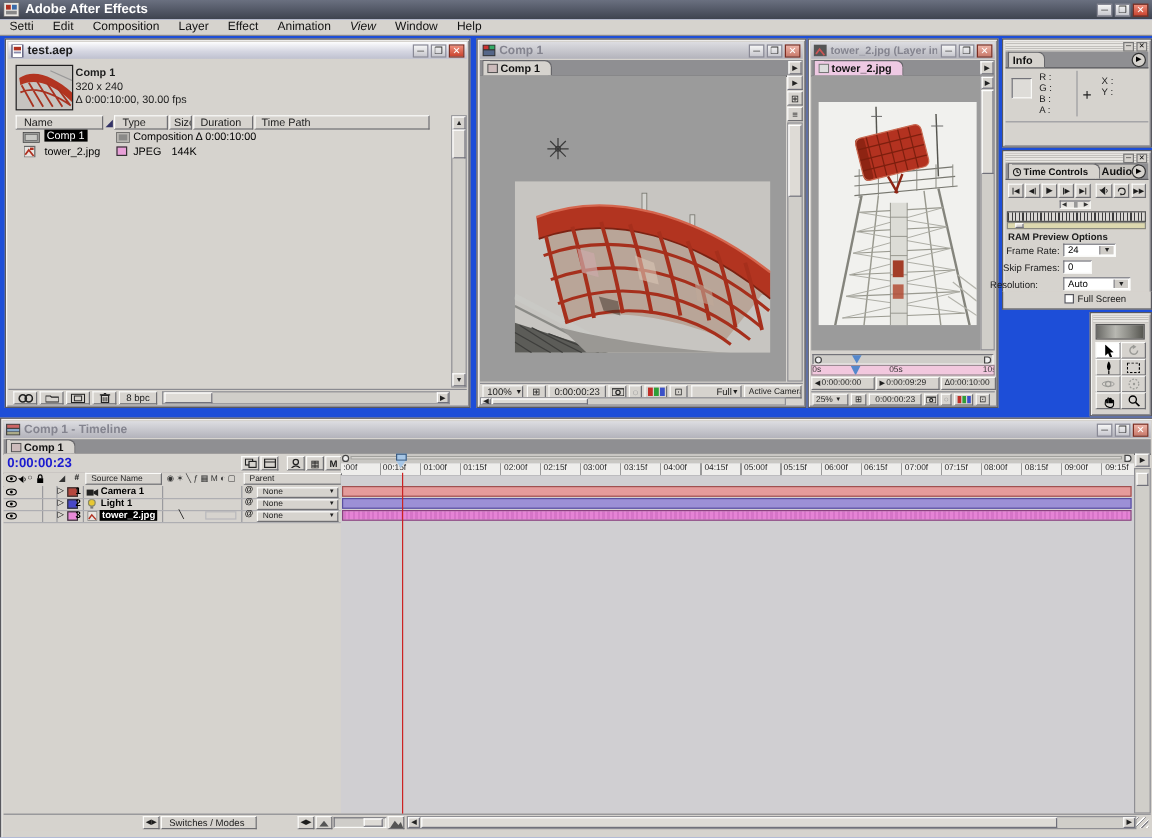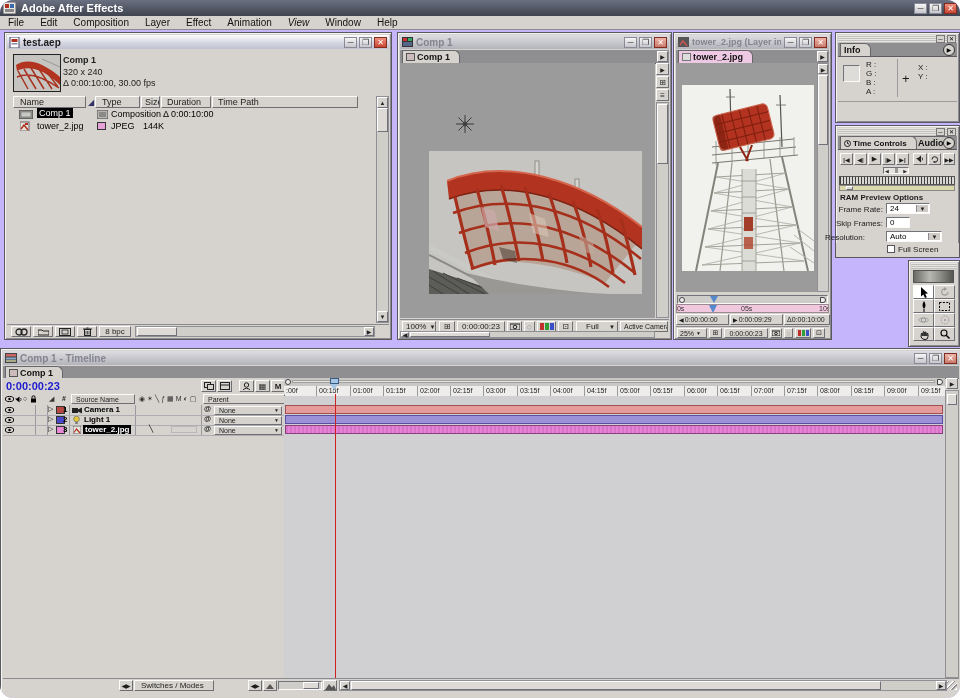--- a/index.html
+++ b/index.html
@@ -1,17 +1,17 @@
 <!DOCTYPE html>
 <html><head>
 <meta charset="utf-8">
 <style>
   html,body{margin:0;padding:0;}
-  #root{position:relative;width:960px;height:698px;background:#c4b5fd;overflow:hidden;
-        font-family:"Liberation Sans","DejaVu Sans",sans-serif;border-radius:13px;-webkit-font-smoothing:none;}
+  #root{position:relative;width:960px;height:698px;background:#1d4ed8;overflow:hidden;
+        font-family:"Liberation Sans","DejaVu Sans",sans-serif;-webkit-font-smoothing:none;}
   .abs{position:absolute;}
   .win{position:absolute;background:#d6d3ce;border:1px solid #58585e;
        box-shadow:inset 1px 1px 0 #f4f4f2, inset -1px -1px 0 #8a8a90;}
   .tb{position:absolute;left:2px;right:2px;top:2px;height:14px;display:flex;align-items:center;gap:3px;
       padding:0 2px;font-size:10px;font-weight:bold;overflow:hidden;white-space:nowrap;}
   .tb.active{background:linear-gradient(180deg,#fdfdfe 0%,#d6d7e2 55%,#bfc1d0 100%);color:#1c1c1c;}
   .tb.inactive{background:linear-gradient(180deg,#dddde1,#b3b3bb);color:#84848f;}
   .tbtns{margin-left:auto;display:flex;gap:2px;}
   .tbtn{width:13px;height:11px;background:linear-gradient(#f6f6f6,#c6c6cd);border:1px solid #8a8a96;
         font-size:8px;line-height:9px;text-align:center;color:#333;box-sizing:border-box;font-weight:bold;}
@@ -56,21 +56,21 @@
     </span>
     <span style="font-size:11px;font-weight:bold;color:#fff;">Adobe After Effects</span>
     <span class="tbtns">
       <span class="tbtn">─</span>
       <span class="tbtn">❐</span>
       <span class="tbtn close">✕</span>
     </span>
   </div>
 
   <div class="abs" style="left:0;top:16px;width:960px;height:13px;background:#d6d3ce;border-bottom:1px solid #8a8a90;display:flex;align-items:center;font-size:10px;color:#111;">
-    <span style="padding:0 8px;">File</span>
+    <span style="padding:0 8px;">Setti</span>
     <span style="padding:0 8px;">Edit</span>
     <span style="padding:0 8px;">Composition</span>
     <span style="padding:0 8px;">Layer</span>
     <span style="padding:0 8px;">Effect</span>
     <span style="padding:0 8px;">Animation</span>
     <span style="padding:0 8px;font-style:italic;">View</span>
     <span style="padding:0 8px;">Window</span>
     <span style="padding:0 8px;">Help</span>
   </div>
 
@@ -302,21 +302,21 @@
             <circle cx="5" cy="4" r="1.8" fill="none" stroke="#222"></circle>
           </svg>
         </div>
       <div class="btn3d" style="left:124px;top:1px;width:11px;height:11px;justify-content:center;color:#999;">○</div>
       <div class="btn3d" style="left:137px;top:1px;width:19px;height:11px;justify-content:center;gap:1px;">
         <span style="width:4px;height:7px;background:#c03028;display:inline-block;"></span>
         <span style="width:4px;height:7px;background:#2f9e38;display:inline-block;"></span>
         <span style="width:4px;height:7px;background:#3a50c8;display:inline-block;"></span>
         </div>
       <div class="btn3d" style="left:158px;top:1px;width:15px;height:11px;justify-content:center;font-size:8px;">⊡</div>
-      <div class="btn3d" style="left:176px;top:1px;width:42px;height:11px;padding-left:9px;font-size:8px;">
+      <div class="btn3d" style="left:176px;top:1px;width:42px;height:11px;padding-left:20px;font-size:8px;">
         <span>Full</span>
           <span style="margin-left:auto;margin-right:2px;font-size:6px;">▼</span>
         </div>
       <div class="btn3d" style="left:220px;top:1px;width:48px;height:11px;padding-left:3px;font-size:7px;">
         <span>Active Camera</span>
         </div>
     </div>
     <div class="scroll abs" style="left:2px;top:298px;width:255px;height:7px;">
       <div class="arrowbtn abs" style="left:0;top:0;width:8px;height:5px;">◀</div>
       <div class="thumb abs" style="left:9px;top:0;width:80px;height:5px;"></div>

